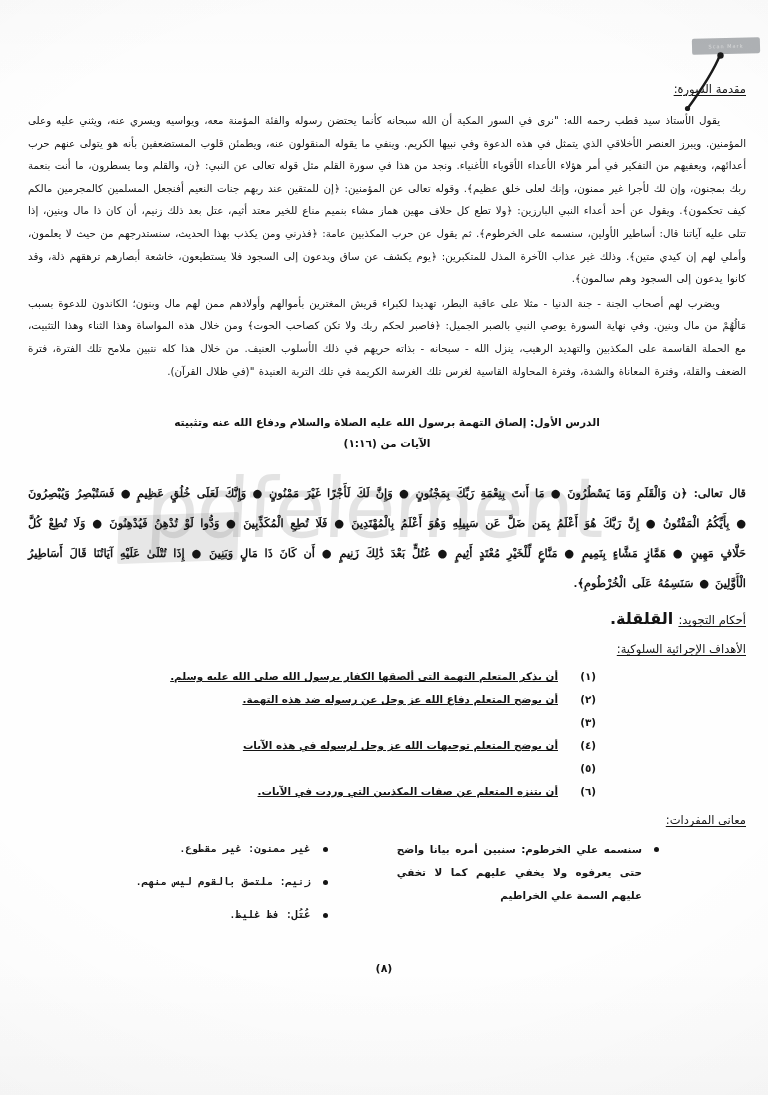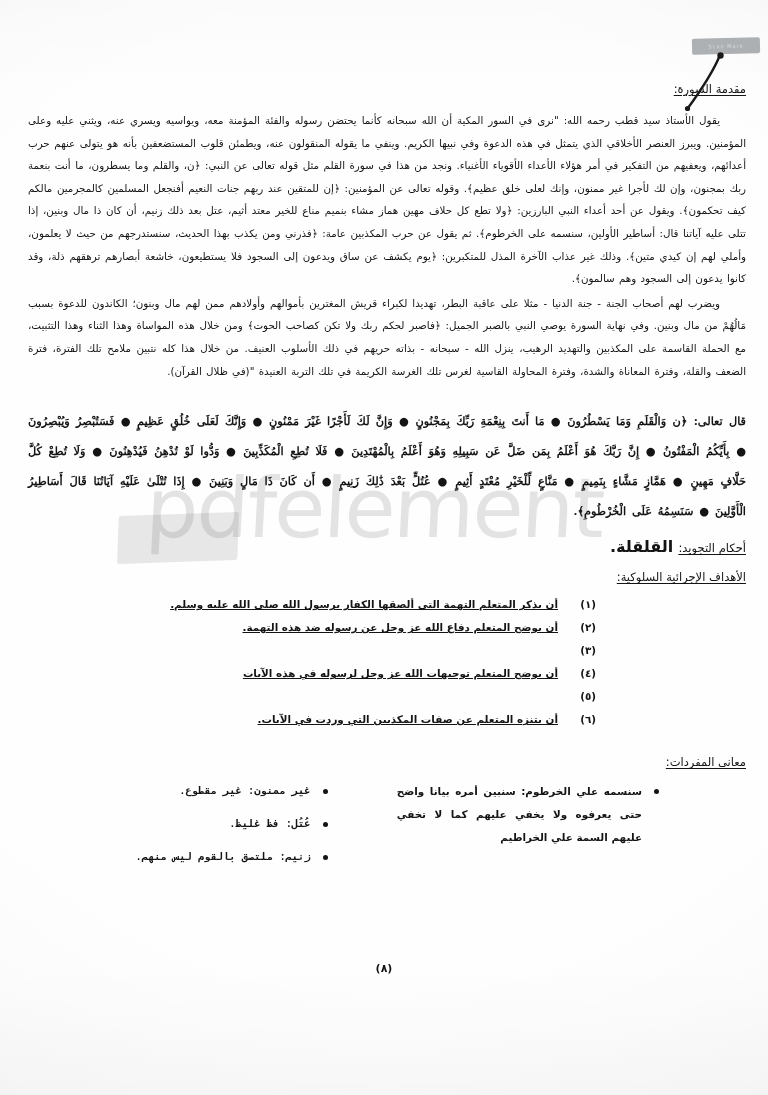--- a/index.html
+++ b/index.html
@@ -186,21 +186,21 @@
   #goals-list li .num {
     min-width: 30px;
     text-align: right;
     padding-left: 8px;
     flex: 0 0 auto;
   }
   #goals-list li .txt { flex: 1 1 auto; text-decoration: underline; }
 
   
   #vocab-title {
-    margin-top: 20px;
+    margin-top: 6px;
     text-align: right;
   }
 
   
   #vocab-columns {
     margin-top: 10px;
     display: flex;
     flex-direction: row;
     gap: 0px;
   }
@@ -273,20 +273,24 @@
   <div id="content">
 
     <div id="title-row">
       <span class="section-title">مقدمة السورة:</span>
     </div>
 
     <p id="par-block-1" class="body-par indent">يقول الأستاذ سيد قطب رحمه الله: "نرى في السور المكية أن الله سبحانه كأنما يحتضن رسوله والفئة المؤمنة معه، ويواسيه ويسري عنه، ويثني عليه وعلى المؤمنين. ويبرز العنصر الأخلاقي الذي يتمثل في هذه الدعوة وفي نبيها الكريم. وينفي ما يقوله المنقولون عنه، ويطمئن قلوب المستضعفين بأنه هو يتولى عنهم حرب أعدائهم، ويعفيهم من التفكير في أمر هؤلاء الأعداء الأقوياء الأغنياء. ونجد من هذا في سورة القلم مثل قوله تعالى عن النبي: ﴿ن، والقلم وما يسطرون، ما أنت بنعمة ربك بمجنون، وإن لك لأجرا غير ممنون، وإنك لعلى خلق عظيم﴾. وقوله تعالى عن المؤمنين: ﴿إن للمتقين عند ربهم جنات النعيم أفنجعل المسلمين كالمجرمين مالكم كيف تحكمون﴾. ويقول عن أحد أعداء النبي البارزين: ﴿ولا تطع كل حلاف مهين هماز مشاء بنميم مناع للخير معتد أثيم، عتل بعد ذلك زنيم، أن كان ذا مال وبنين، إذا تتلى عليه آياتنا قال: أساطير الأولين، سنسمه على الخرطوم﴾. ثم يقول عن حرب المكذبين عامة: ﴿فذرني ومن يكذب بهذا الحديث، سنستدرجهم من حيث لا يعلمون، وأملي لهم إن كيدي متين﴾. وذلك غير عذاب الآخرة المذل للمتكبرين: ﴿يوم يكشف عن ساق ويدعون إلى السجود فلا يستطيعون، خاشعة أبصارهم ترهقهم ذلة، وقد كانوا يدعون إلى السجود وهم سالمون﴾.</p>
 
     <p id="par-block-2" class="body-par indent">ويضرب لهم أصحاب الجنة - جنة الدنيا - مثلا على عاقبة البطر، تهديدا لكبراء قريش المغترين بأموالهم وأولادهم ممن لهم مال وبنون؛ الكاندون للدعوة بسبب مَالُهُمْ من مال وبنين. وفي نهاية السورة يوصي النبي بالصبر الجميل: ﴿فاصبر لحكم ربك ولا تكن كصاحب الحوت﴾ ومن خلال هذه المواساة وهذا الثناء وهذا التثبيت، مع الحملة القاسمة على المكذبين والتهديد الرهيب، ينزل الله - سبحانه - بذاته حريهم في ذلك الأسلوب العنيف. من خلال هذا كله نتبين ملامح تلك الفترة، فترة الضعف والقلة، وفترة المعاناة والشدة، وفترة المحاولة القاسية لغرس تلك الغرسة الكريمة في تلك التربة العنيدة "(في ظلال القرآن).</p>
 
+    <div id="lesson-heading">
+      <span>الدرس الأول: إلصاق التهمة برسول الله عليه الصلاة والسلام ودفاع الله عنه وتثبيته</span>
+      <span class="lh-sub">الآيات من (١:١٦)</span>
+    </div>
 
     <p id="verse-block">
       <span>قال تعالى:</span>
       <span>﴿ن وَالْقَلَمِ وَمَا يَسْطُرُونَ ● مَا أَنتَ بِنِعْمَةِ رَبِّكَ بِمَجْنُونٍ ● وَإِنَّ لَكَ لَأَجْرًا غَيْرَ مَمْنُونٍ ● وَإِنَّكَ لَعَلَى خُلُقٍ عَظِيمٍ ● فَسَتُبْصِرُ وَيُبْصِرُونَ ● بِأَيِّكُمُ الْمَفْتُونُ ● إِنَّ رَبَّكَ هُوَ أَعْلَمُ بِمَن ضَلَّ عَن سَبِيلِهِ وَهُوَ أَعْلَمُ بِالْمُهْتَدِينَ ● فَلَا تُطِعِ الْمُكَذِّبِينَ ● وَدُّوا لَوْ تُدْهِنُ فَيُدْهِنُونَ ● وَلَا تُطِعْ كُلَّ حَلَّافٍ مَهِينٍ ● هَمَّازٍ مَشَّاءٍ بِنَمِيمٍ ● مَنَّاعٍ لِّلْخَيْرِ مُعْتَدٍ أَثِيمٍ ● عُتُلٍّ بَعْدَ ذَٰلِكَ زَنِيمٍ ● أَن كَانَ ذَا مَالٍ وَبَنِينَ ● إِذَا تُتْلَىٰ عَلَيْهِ آيَاتُنَا قَالَ أَسَاطِيرُ الْأَوَّلِينَ ● سَنَسِمُهُ عَلَى الْخُرْطُومِ﴾.</span>
     </p>
 
     <div id="tajweed-line">
       <span class="section-title">أحكام التجويد:</span>
       <span class="tj-plain">القلقلة.</span>
     </div>
@@ -333,27 +337,27 @@
           </li>
         </ul>
       </div>
       <div class="vocab-col left-col">
         <ul>
           <li>
             <span class="term">غير ممنون:</span>
             <span>غير مقطوع.</span>
           </li>
           <li>
+            <span class="term">زنيم:</span>
+            <span>ملتصق بالقوم ليس منهم.</span>
+          </li>
+          <li>
             <span class="term">عُتُل:</span>
             <span>فظ غليظ.</span>
           </li>
-          <li>
-            <span class="term">زنيم:</span>
-            <span>ملتصق بالقوم ليس منهم.</span>
-          </li>
         </ul>
       </div>
     </div>
 
   </div>
 
   <div id="page-number">(٨)</div>
 
   <div id="scan-shade"></div>
 </div>

